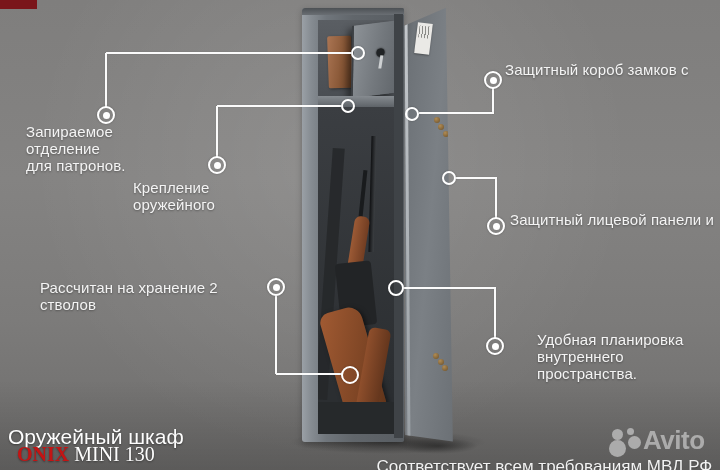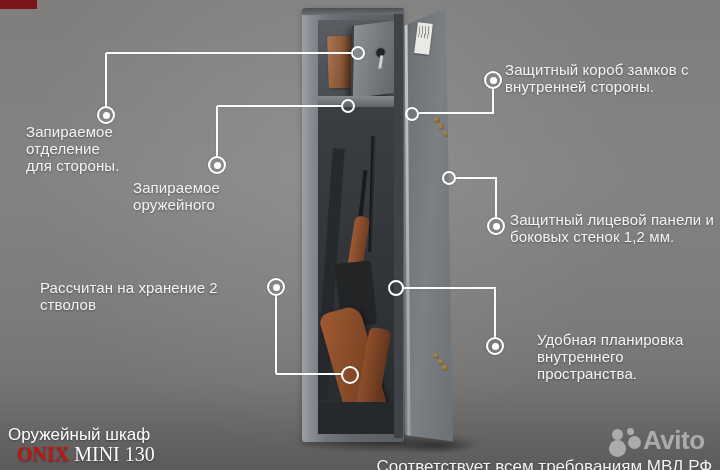--- a/index.html
+++ b/index.html
@@ -58,21 +58,21 @@
   .cline{position:absolute;background:#fbfbfb;box-shadow:0 0 1px rgba(0,0,0,.25);}
   .marker{position:absolute;width:18px;height:18px;border:2px solid #fff;border-radius:50%;box-sizing:border-box;
     box-shadow:0 0 2px rgba(0,0,0,.3);}
   .marker .dot{position:absolute;left:50%;top:50%;width:7px;height:7px;margin:-3.5px 0 0 -3.5px;background:#fff;border-radius:50%;}
   .target{position:absolute;border:2px solid #fff;border-radius:50%;box-sizing:border-box;box-shadow:0 0 2px rgba(0,0,0,.3);}
   .ctext{position:absolute;color:#f4f4f4;font-size:15px;line-height:17px;letter-spacing:.1px;
     text-shadow:0 1px 2px rgba(0,0,0,.35);}
   .center{}
   .right{text-align:left;}
   
-  .title1{left:8px;top:425px;font-size:17px;color:#fdfdfd;text-shadow:0 1px 2px rgba(0,0,0,.4);text-align:center;}
+  .title1{left:8px;top:425px;font-size:21px;color:#fdfdfd;text-shadow:0 1px 2px rgba(0,0,0,.4);text-align:center;}
   .title2{left:17px;top:443px;font-family:"Liberation Serif",serif;font-size:20px;color:#fdfdfd;text-shadow:0 1px 2px rgba(0,0,0,.4);}
   .brand{color:#c41414;font-weight:bold;}
   
   .avito{left:608px;top:428px;width:108px;height:30px;opacity:.88;}
   .adot{position:absolute;border-radius:50%;background:#b6b6b6;}
   .aword{position:absolute;left:35px;top:-3px;font-size:26px;font-weight:bold;color:#b6b6b6;letter-spacing:-.5px;}
   .note{right:3px;top:457px;font-size:17px;color:#f2f2f2;white-space:nowrap;text-shadow:0 1px 1px rgba(0,0,0,.35);}
 </style>
 </head>
 <body>
@@ -120,33 +120,33 @@
 
   <div>
     <div class="cline" style="left:106px;top:52px;width:245px;height:2px;"></div>
     <div class="cline" style="left:105px;top:53px;width:2px;height:54px;"></div>
     <div class="target" style="left:351px;top:46px;width:14px;height:14px;"></div>
     <div class="marker" style="left:97px;top:106px;">
         <div class="dot"></div>
       </div>
     <div class="ctext center" style="left:26px;top:123px;width:160px;">
       <div>Запираемое отделение</div>
-      <div>для стороны.</div>
+      <div>для патронов.</div>
     </div>
   </div>
 
   <div>
     <div class="cline" style="left:217px;top:105px;width:124px;height:2px;"></div>
     <div class="cline" style="left:216px;top:106px;width:2px;height:51px;"></div>
     <div class="target" style="left:341px;top:99px;width:14px;height:14px;"></div>
     <div class="marker" style="left:208px;top:156px;">
         <div class="dot"></div>
       </div>
     <div class="ctext center" style="left:133px;top:179px;width:160px;">
-      <div>Запираемое оружейного</div>
+      <div>Крепление оружейного</div>
     </div>
   </div>
 
   <div>
     <div class="cline" style="left:275px;top:296px;width:2px;height:78px;"></div>
     <div class="cline" style="left:276px;top:373px;width:66px;height:2px;"></div>
     <div class="target" style="left:341px;top:366px;width:18px;height:18px;"></div>
     <div class="marker" style="left:267px;top:278px;">
         <div class="dot"></div>
       </div>
@@ -157,34 +157,32 @@
 
   <div>
     <div class="cline" style="left:492px;top:88px;width:2px;height:26px;"></div>
     <div class="cline" style="left:419px;top:112px;width:75px;height:2px;"></div>
     <div class="target" style="left:405px;top:107px;width:14px;height:14px;"></div>
     <div class="marker" style="left:484px;top:71px;">
         <div class="dot"></div>
       </div>
     <div class="ctext" style="left:505px;top:61px;width:210px;">
       <div>Защитный короб  замков с</div>
-      <div>внутренней стороны.</div>
     </div>
   </div>
 
   <div>
     <div class="cline" style="left:495px;top:178px;width:2px;height:40px;"></div>
     <div class="cline" style="left:456px;top:177px;width:41px;height:2px;"></div>
     <div class="target" style="left:442px;top:171px;width:14px;height:14px;"></div>
     <div class="marker" style="left:487px;top:217px;">
         <div class="dot"></div>
       </div>
     <div class="ctext" style="left:510px;top:211px;width:210px;">
       <div>Защитный лицевой панели и</div>
-      <div>боковых стенок 1,2 мм.</div>
     </div>
   </div>
 
   <div>
     <div class="cline" style="left:494px;top:288px;width:2px;height:50px;"></div>
     <div class="cline" style="left:404px;top:287px;width:92px;height:2px;"></div>
     <div class="target" style="left:388px;top:280px;width:16px;height:16px;"></div>
     <div class="marker" style="left:486px;top:337px;">
         <div class="dot"></div>
       </div>

